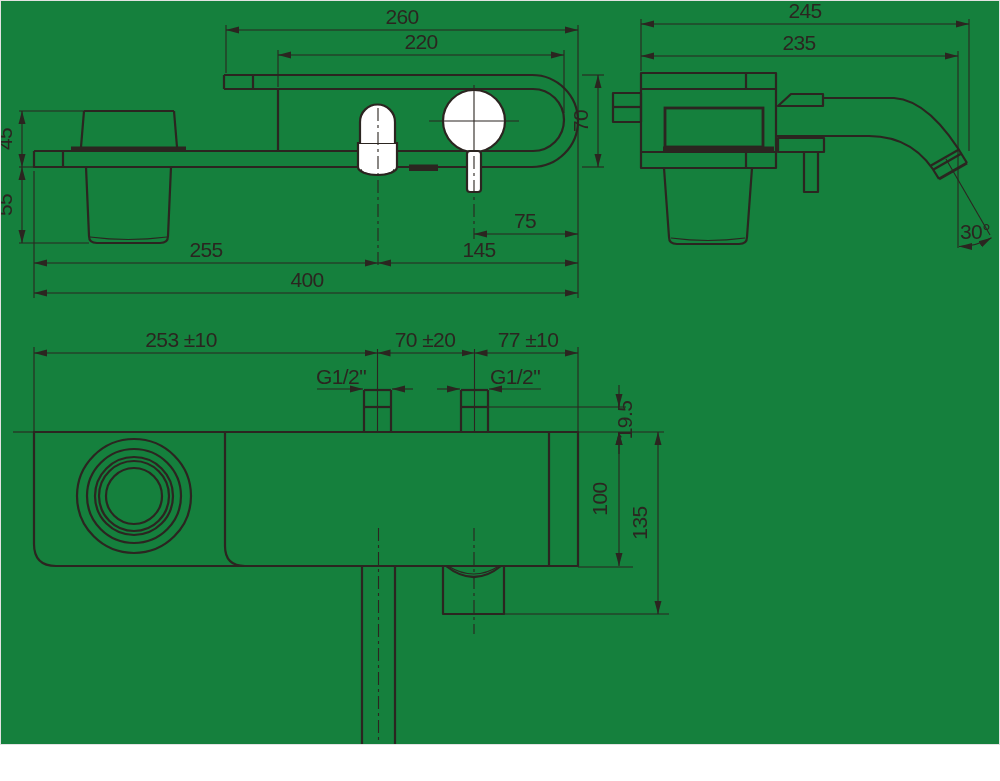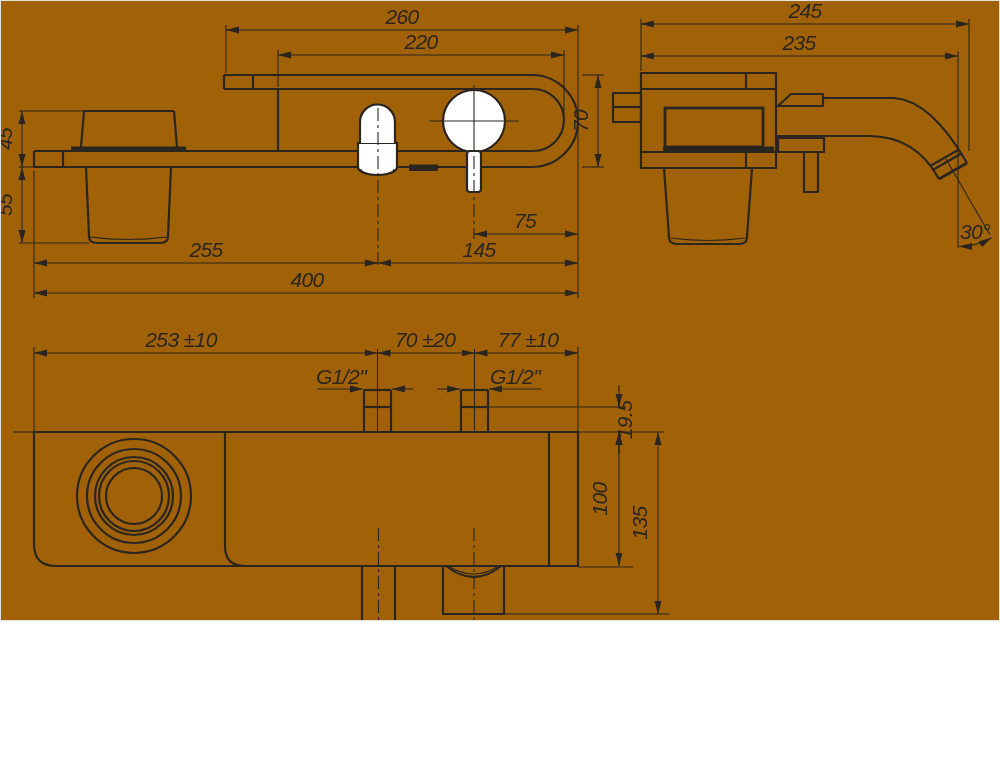--- a/index.html
+++ b/index.html
@@ -1,16 +1,16 @@
 <!DOCTYPE html>
 <html><head>
 <meta charset="utf-8">
 <style>
   html,body{margin:0;padding:0;background:#ffffff;}
-  #stage{position:relative;width:1000px;height:621px;background:#a16207;border:1px solid #e3e3e3;box-sizing:border-box;overflow:hidden;font-style:italic;}
+  #stage{position:relative;width:1000px;height:745px;background:#15803d;border:1px solid #e3e3e3;box-sizing:border-box;overflow:hidden;}
   svg{display:block;}
   text{font-family:"Liberation Sans",sans-serif;font-size:21px;fill:#2b2520;letter-spacing:-0.6px;}
   .outline{stroke:#2b2520;stroke-width:2.2;fill:none;stroke-linejoin:round;}
   .outline-thick{stroke:#2b2520;stroke-width:2.8;fill:none;}
   .thin{stroke:#2b2520;stroke-width:1.1;fill:none;}
   .dim{stroke:#2b2520;stroke-width:1.1;fill:none;}
   .cl{stroke:#2b2520;stroke-width:1.1;fill:none;stroke-dasharray:13 4 3 4;}
   .whitefill{fill:#ffffff;stroke:#2b2520;stroke-width:2.2;}
   .blackfill{fill:#2b2520;stroke:none;}
 </style>

